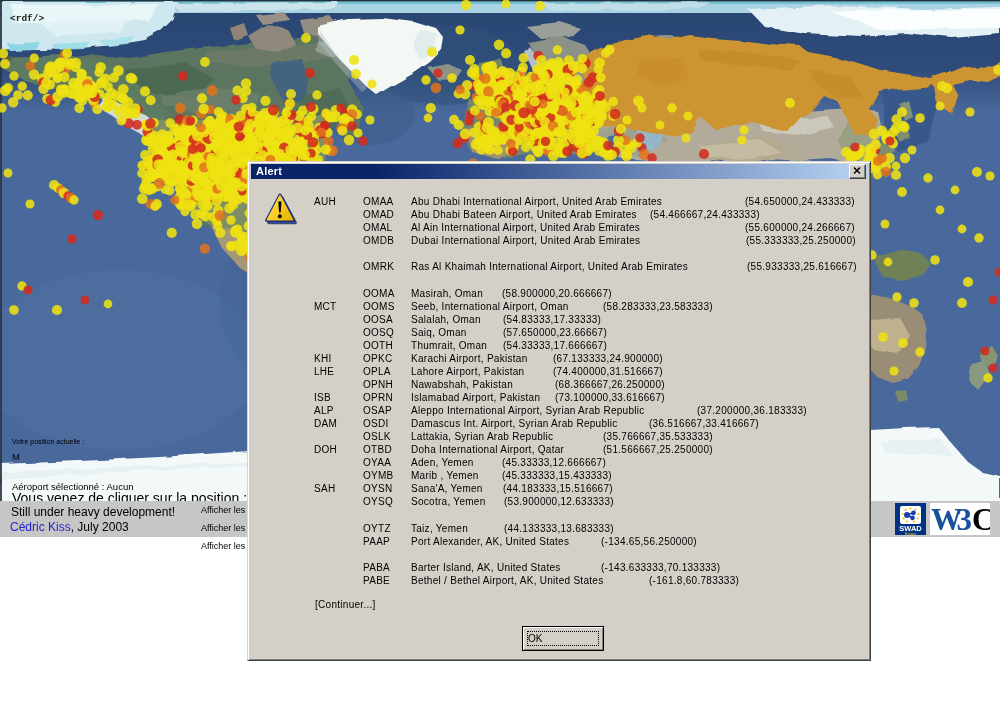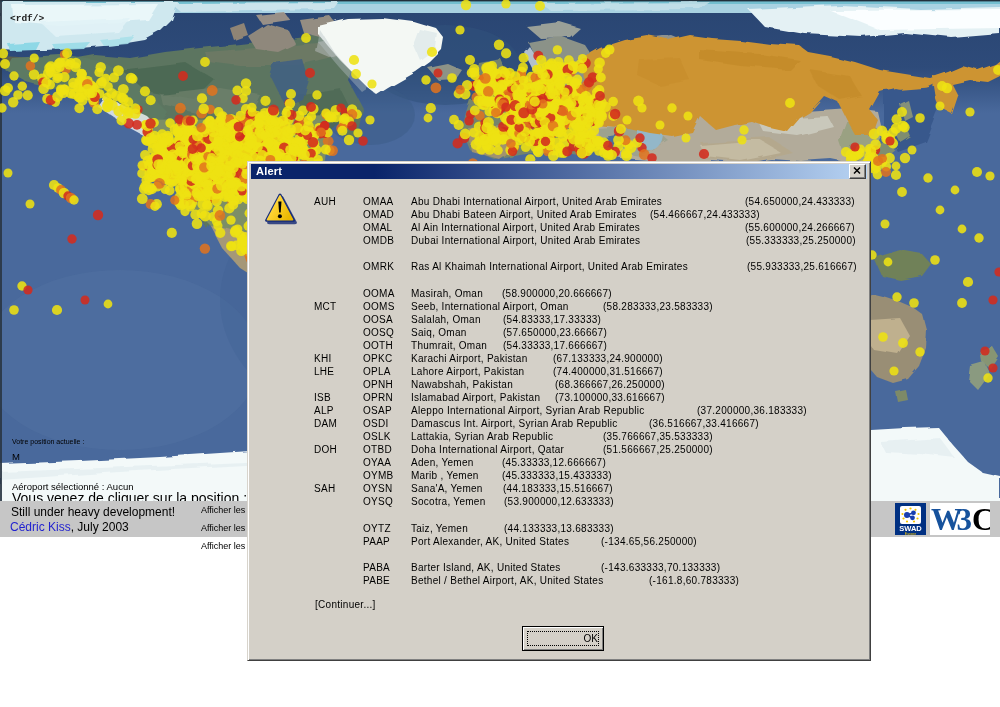--- a/index.html
+++ b/index.html
@@ -9,21 +9,21 @@
  border:1px solid;border-color:#d8d4cc #404040 #404040 #d8d4cc;
  box-shadow:inset 1px 1px 0 #fff,inset -1px -1px 0 #808080;font-family:"Liberation Sans",sans-serif}
 #tbar{position:absolute;left:3px;top:1.5px;right:3px;height:15.5px;
  background:linear-gradient(to right,#0a246a 0%,#0a246a 20%,#b8d4f4 100%)}
 #tbar b{position:absolute;left:5px;top:1.5px;color:#fff;font-size:11px;letter-spacing:0.2px}
 #xbtn{position:absolute;right:4px;top:2px;width:15px;height:12.5px;background:#d4d0c8;
  border:1px solid;border-color:#fff #404040 #404040 #fff;box-shadow:inset -1px -1px 0 #808080}
 .dr{position:absolute;left:0;width:622px;height:13px;font-size:10px;letter-spacing:0.28px;color:#000}
 .dr span{position:absolute;top:0}
 #okb{position:absolute;left:274px;top:464px;width:80px;height:23px;background:#d4d0c8;
- border:1px solid #000;box-shadow:inset 1px 1px 0 #fff,inset -1px -1px 0 #808080;text-align:right}
+ border:1px solid #000;box-shadow:inset 1px 1px 0 #fff,inset -1px -1px 0 #808080;text-align:left}
 #okb i{position:absolute;left:4px;top:4px;right:4px;bottom:4px;border:1px dotted #000;font-style:normal;
  font-size:10px;line-height:13px}
 </style></head><body>
 <svg id="map" width="1000" height="501">
 <defs>
 <linearGradient id="arc" x1="0" y1="0" x2="0" y2="1">
 <stop offset="0" stop-color="#2a4673"></stop>
         <stop offset="0.55" stop-color="#2e4b7a"></stop>
         <stop offset="1" stop-color="#49699c"></stop>
 </linearGradient>

